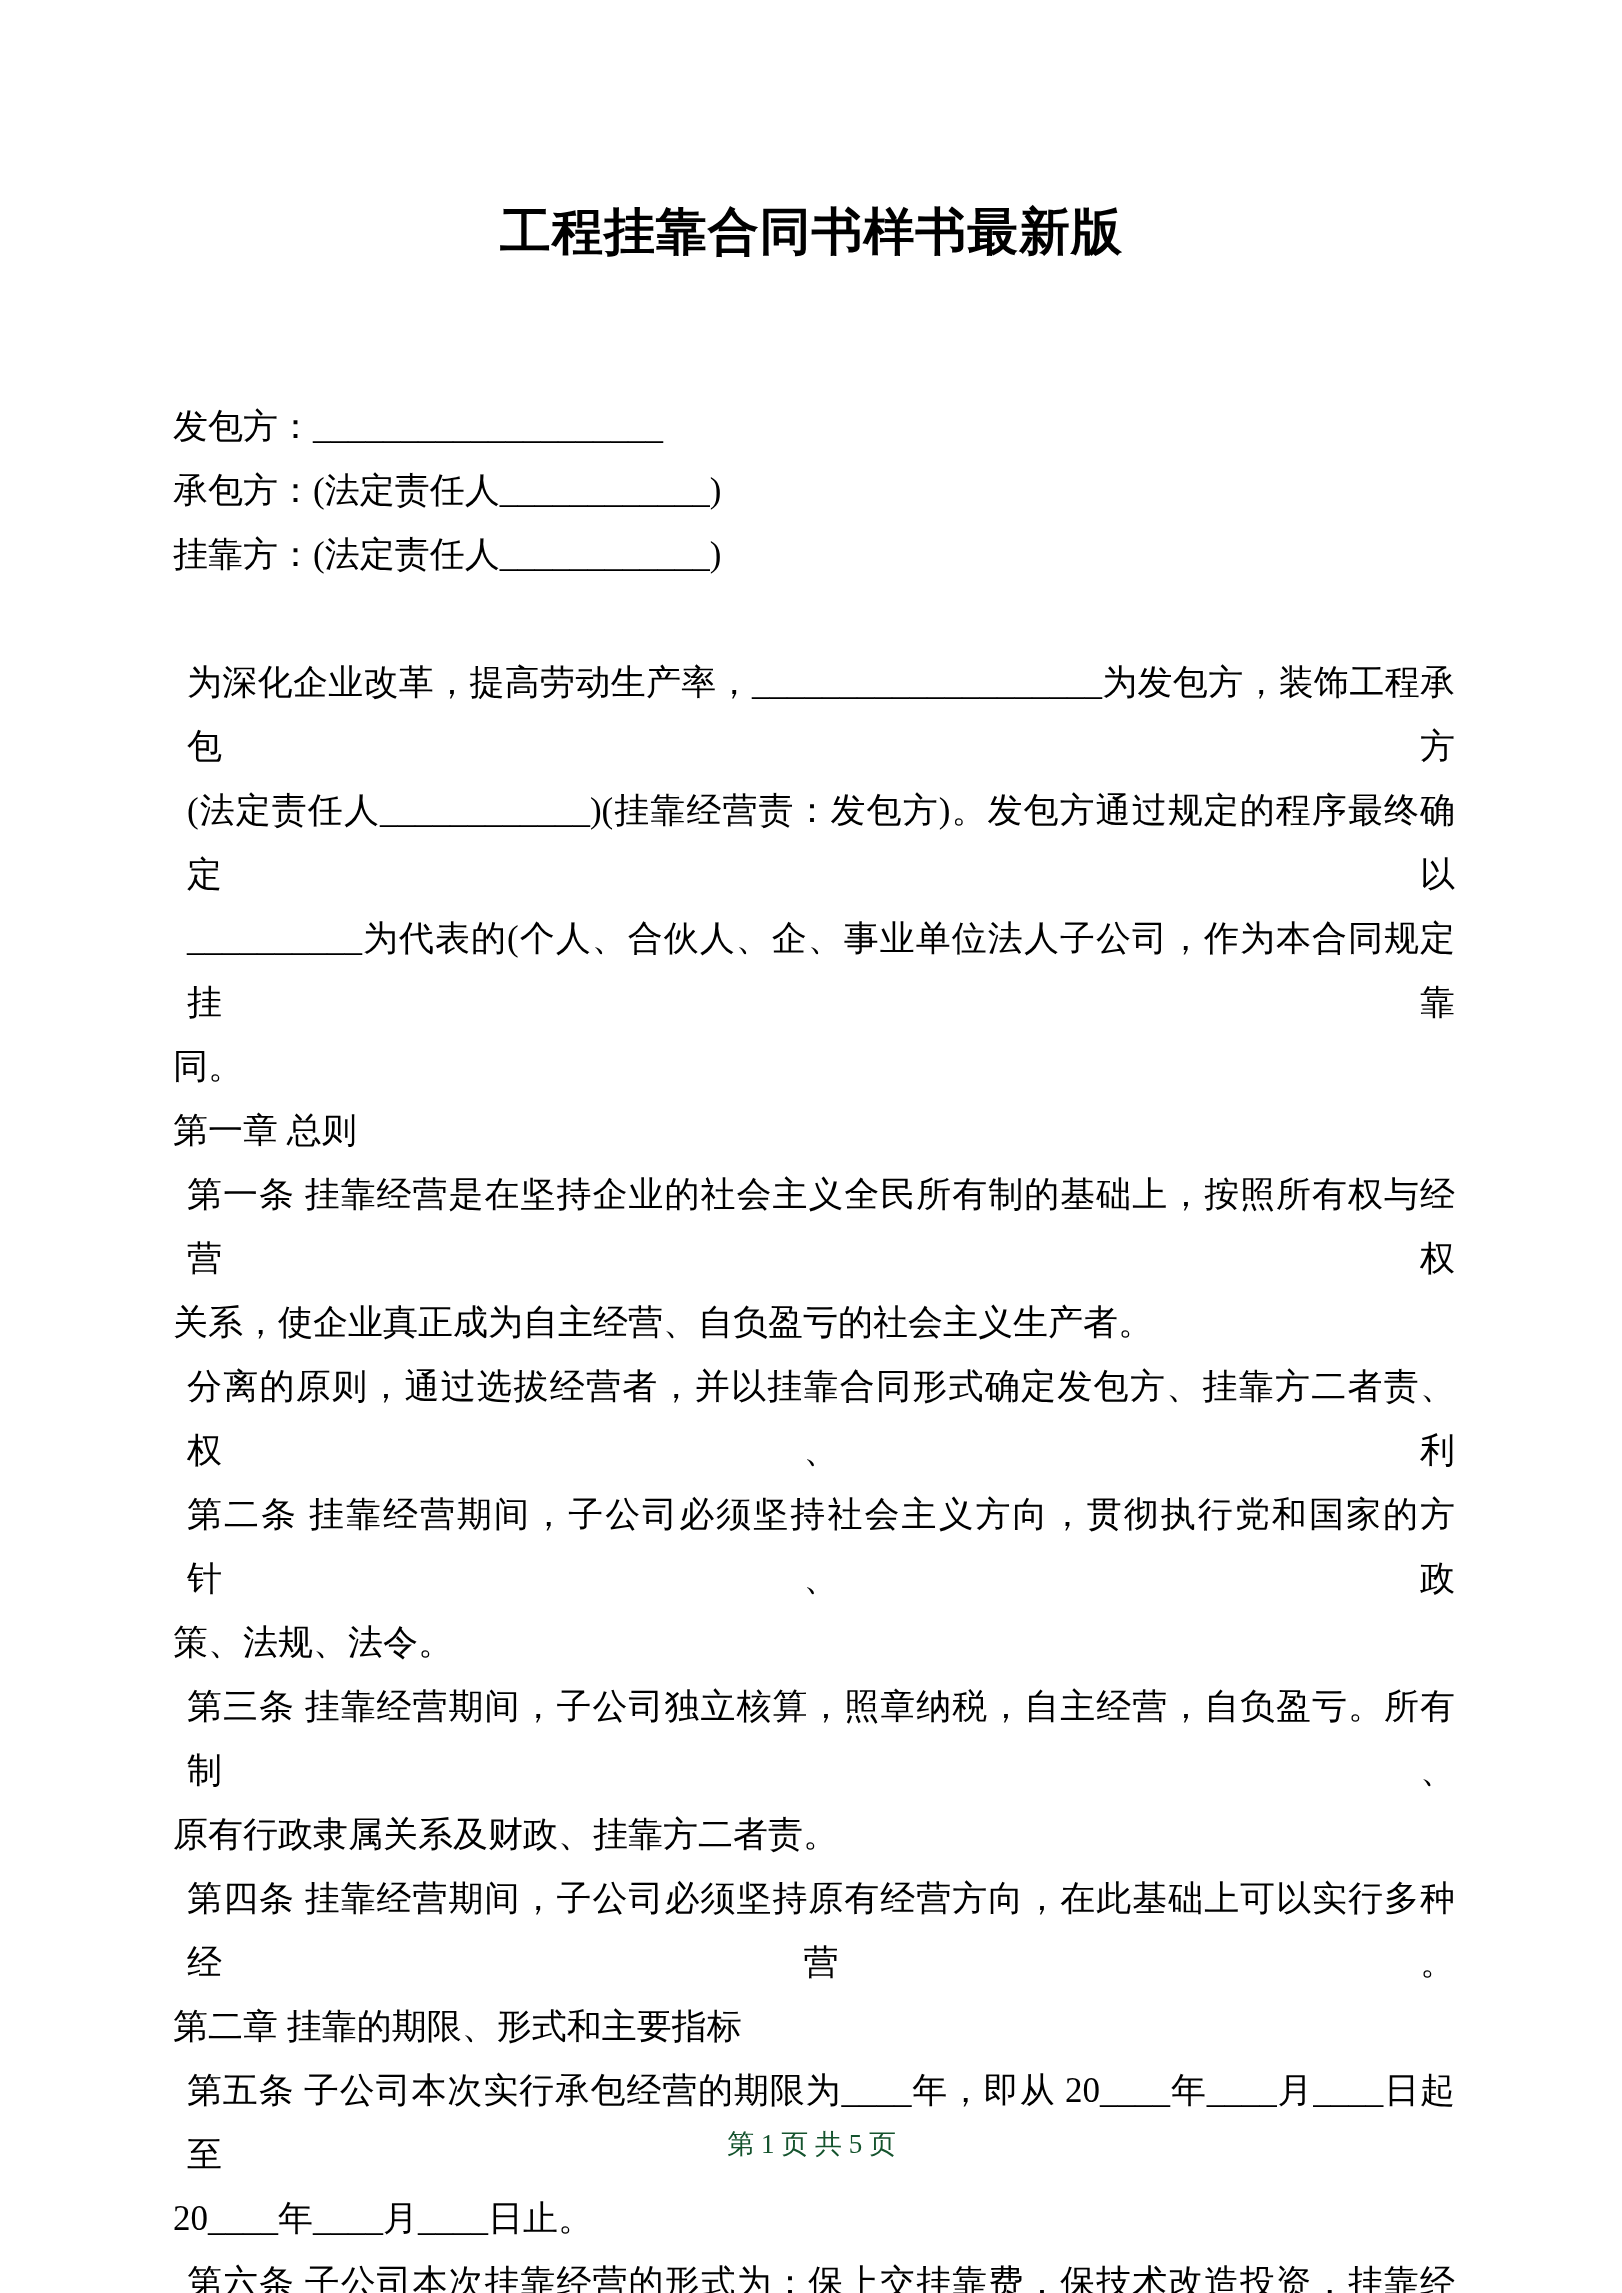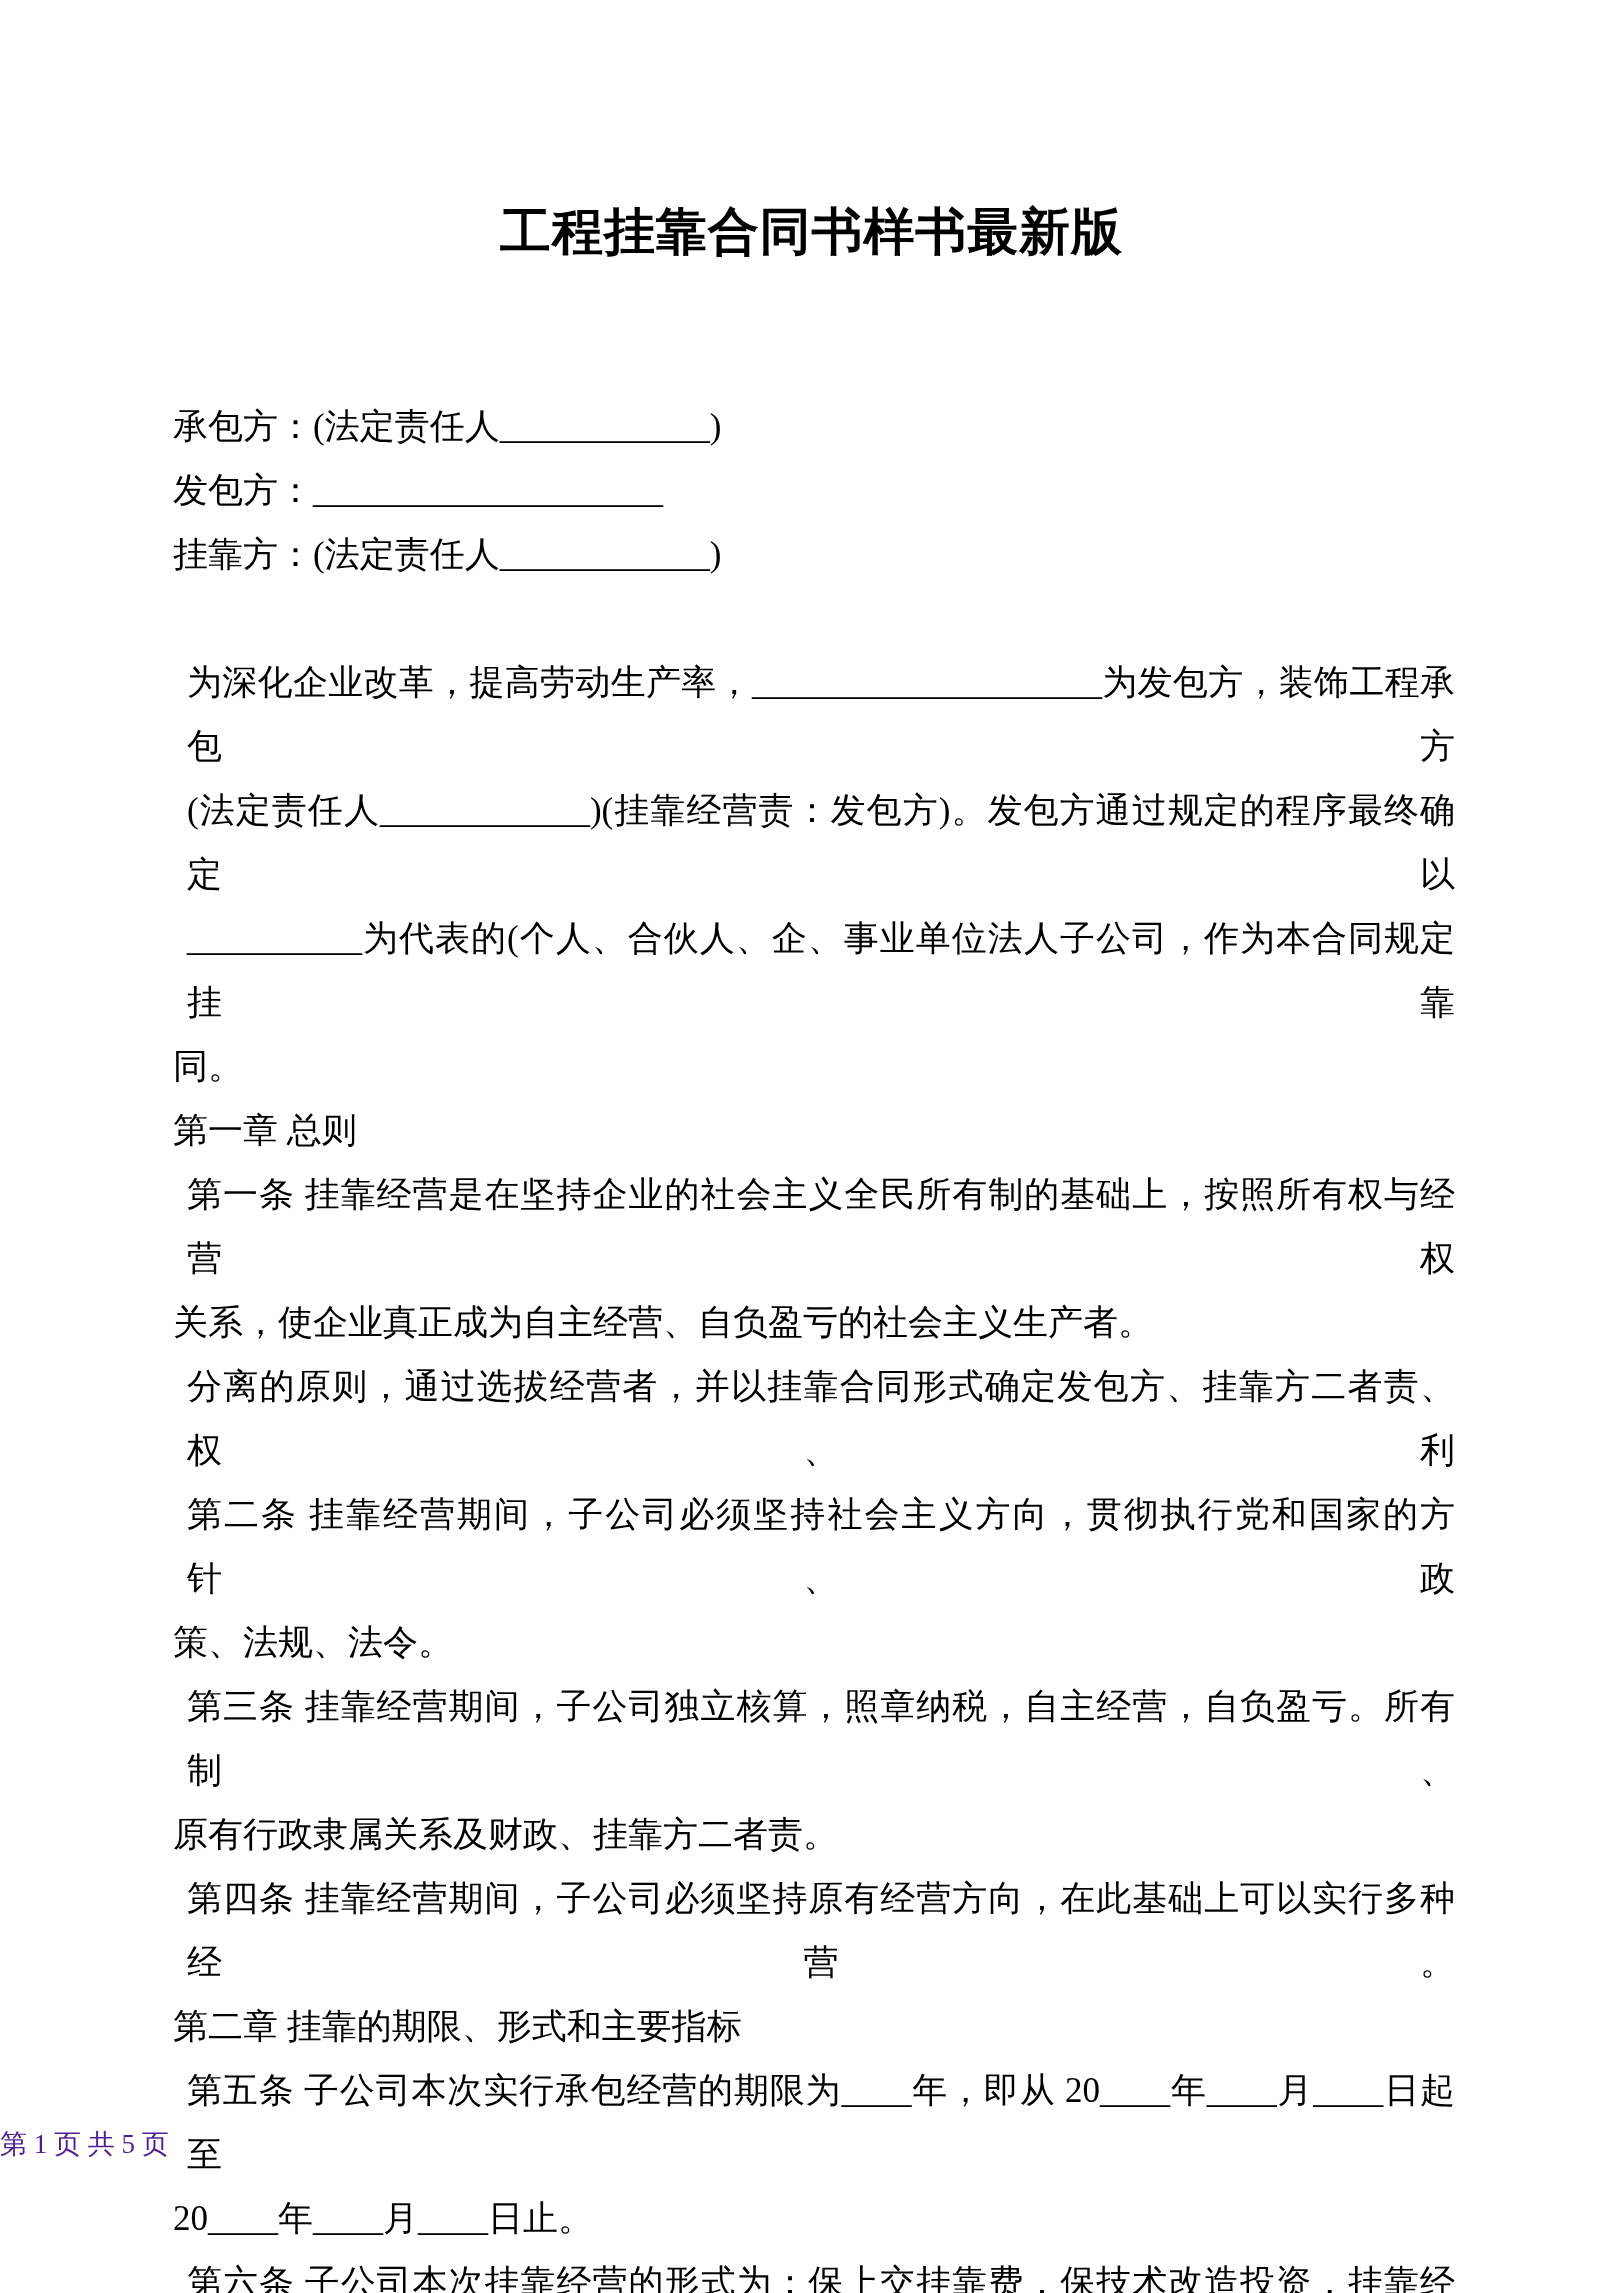--- a/index.html
+++ b/index.html
@@ -42,38 +42,38 @@
   .line.fill {
     text-align: justify;
     text-align-last: justify;
     margin-left: 14px;
   }
   .page-footer {
     position: absolute;
     left: 0;
     right: 0;
     top: 2126px;
-    text-align: left;
+    text-align: center;
     font-size: 27px;
     line-height: 36px;
-    color: #4c1d95;
+    color: #14532d;
   }
 </style>
 </head>
 <body>
 
 <div class="page">
 
   <h1 class="doc-title">工程挂靠合同书样书最新版</h1>
 
   <div class="content">
 
     <div class="intro">
+      <div class="line">发包方：____________________</div>
       <div class="line">承包方：(法定责任人____________)</div>
-      <div class="line">发包方：____________________</div>
       <div class="line">挂靠方：(法定责任人____________)</div>
     </div>
 
     <div class="clauses">
       <div class="line fill">为深化企业改革，提高劳动生产率，____________________为发包方，装饰工程承包方</div>
       <div class="line fill">(法定责任人____________)(挂靠经营责：发包方)。发包方通过规定的程序最终确定以</div>
       <div class="line fill">__________为代表的(个人、合伙人、企、事业单位法人子公司，作为本合同规定挂靠</div>
       <div class="line">同。</div>
       <div class="line">第一章 总则</div>
       <div class="line fill">第一条 挂靠经营是在坚持企业的社会主义全民所有制的基础上，按照所有权与经营权</div>

